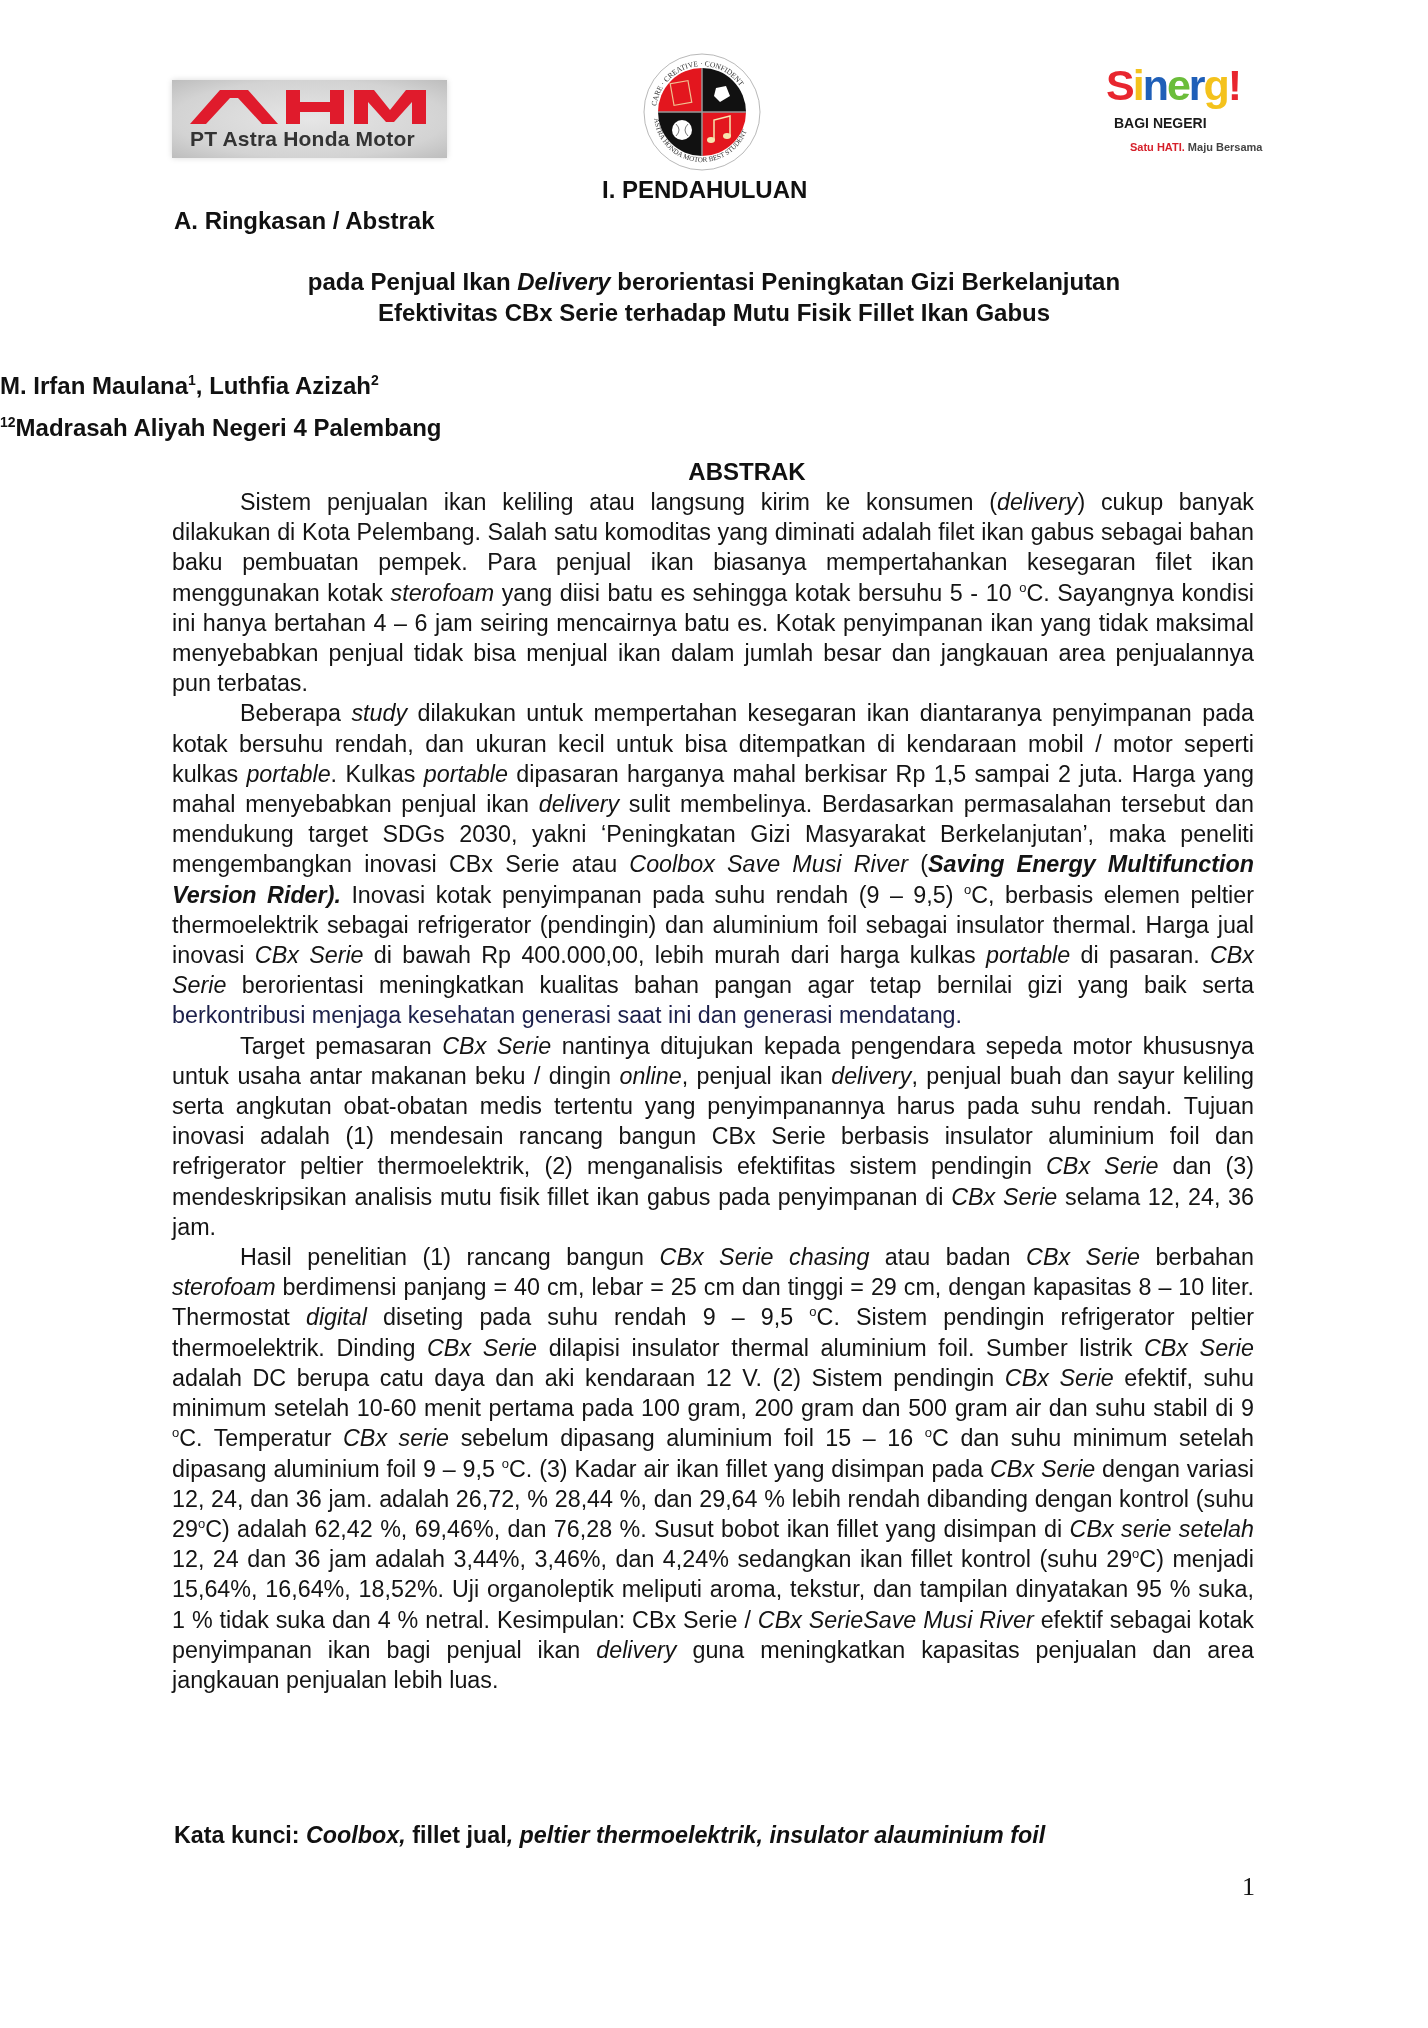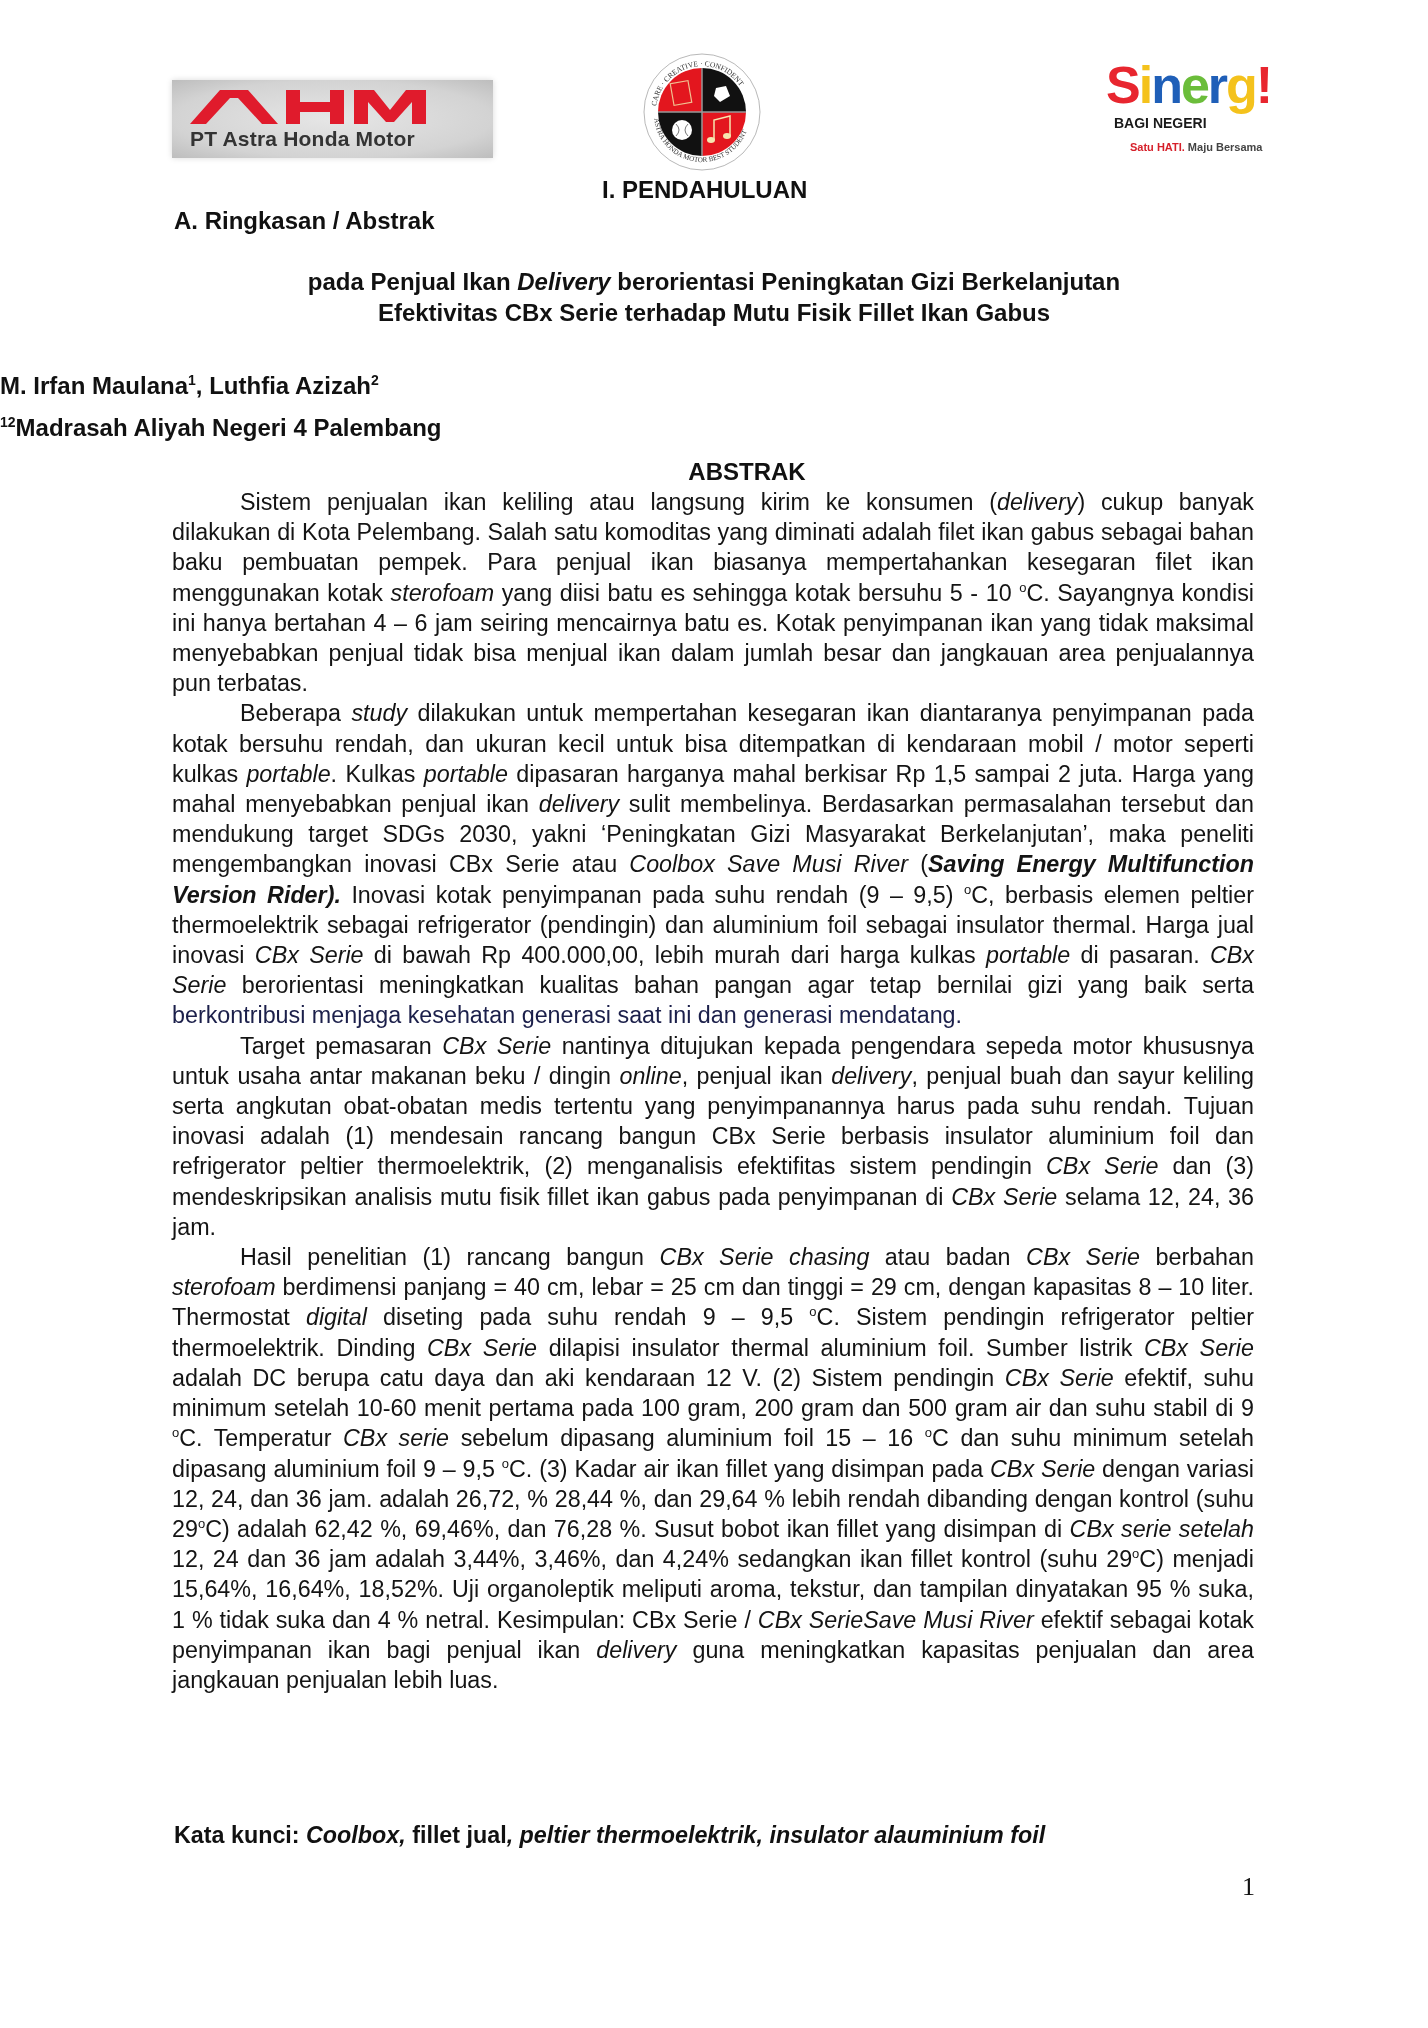--- a/index.html
+++ b/index.html
@@ -1,31 +1,31 @@
 <!DOCTYPE html>
 <html><head>
 <meta charset="utf-8">
 <style>
   html, body { margin: 0; padding: 0; background: #ffffff; }
   body { width: 1428px; height: 2028px; position: relative; overflow: hidden;
          font-family: "Liberation Sans", sans-serif; color: #111; }
   .page { position: absolute; left: 0; top: 0; width: 1428px; height: 2028px; }
 
   
-  .logo-ahm { position: absolute; left: 172px; top: 80px; width: 321px; height: 78px;
+  .logo-ahm { position: absolute; left: 172px; top: 80px; width: 275px; height: 78px;
               background: radial-gradient(ellipse at center, #e6e6e6 0%, #d3d3d3 70%, #bdbdbd 100%);
               box-shadow: 0 0 6px rgba(0,0,0,0.15); }
   .logo-ahm .mark { position: absolute; left: 18px; top: 8px; width: 240px; height: 36px; }
   .logo-ahm .sub { position: absolute; left: 18px; top: 47px; font-size: 21px; font-weight: bold;
                    color: #333; letter-spacing: 0.2px; white-space: nowrap; }
 
   .logo-badge { position: absolute; left: 640px; top: 48px; width: 125px; height: 125px; }
 
   .logo-sinergi { position: absolute; left: 1100px; top: 55px; width: 200px; height: 105px; }
-  .logo-sinergi .word { position: absolute; left: 6px; top: 0px; font-size: 52px; font-weight: bold;
+  .logo-sinergi .word { position: absolute; left: 6px; top: 0px; font-size: 43px; font-weight: bold;
                         letter-spacing: -2px; white-space: nowrap; line-height: 60px; }
   .logo-sinergi .word span { display: inline-block; }
   .logo-sinergi .bagi { position: absolute; left: 14px; top: 60px; font-size: 14px; font-weight: bold;
                         color: #1a1a1a; white-space: nowrap; }
   .logo-sinergi .tag { position: absolute; left: 30px; top: 86px; font-size: 11px; font-weight: bold;
                        color: #444; white-space: nowrap; }
   .logo-sinergi .tag .red { color: #d6202a; }
 
   
   .h-section { position: absolute; left: 602px; top: 176px; font-size: 24px; font-weight: bold; white-space: nowrap; }

